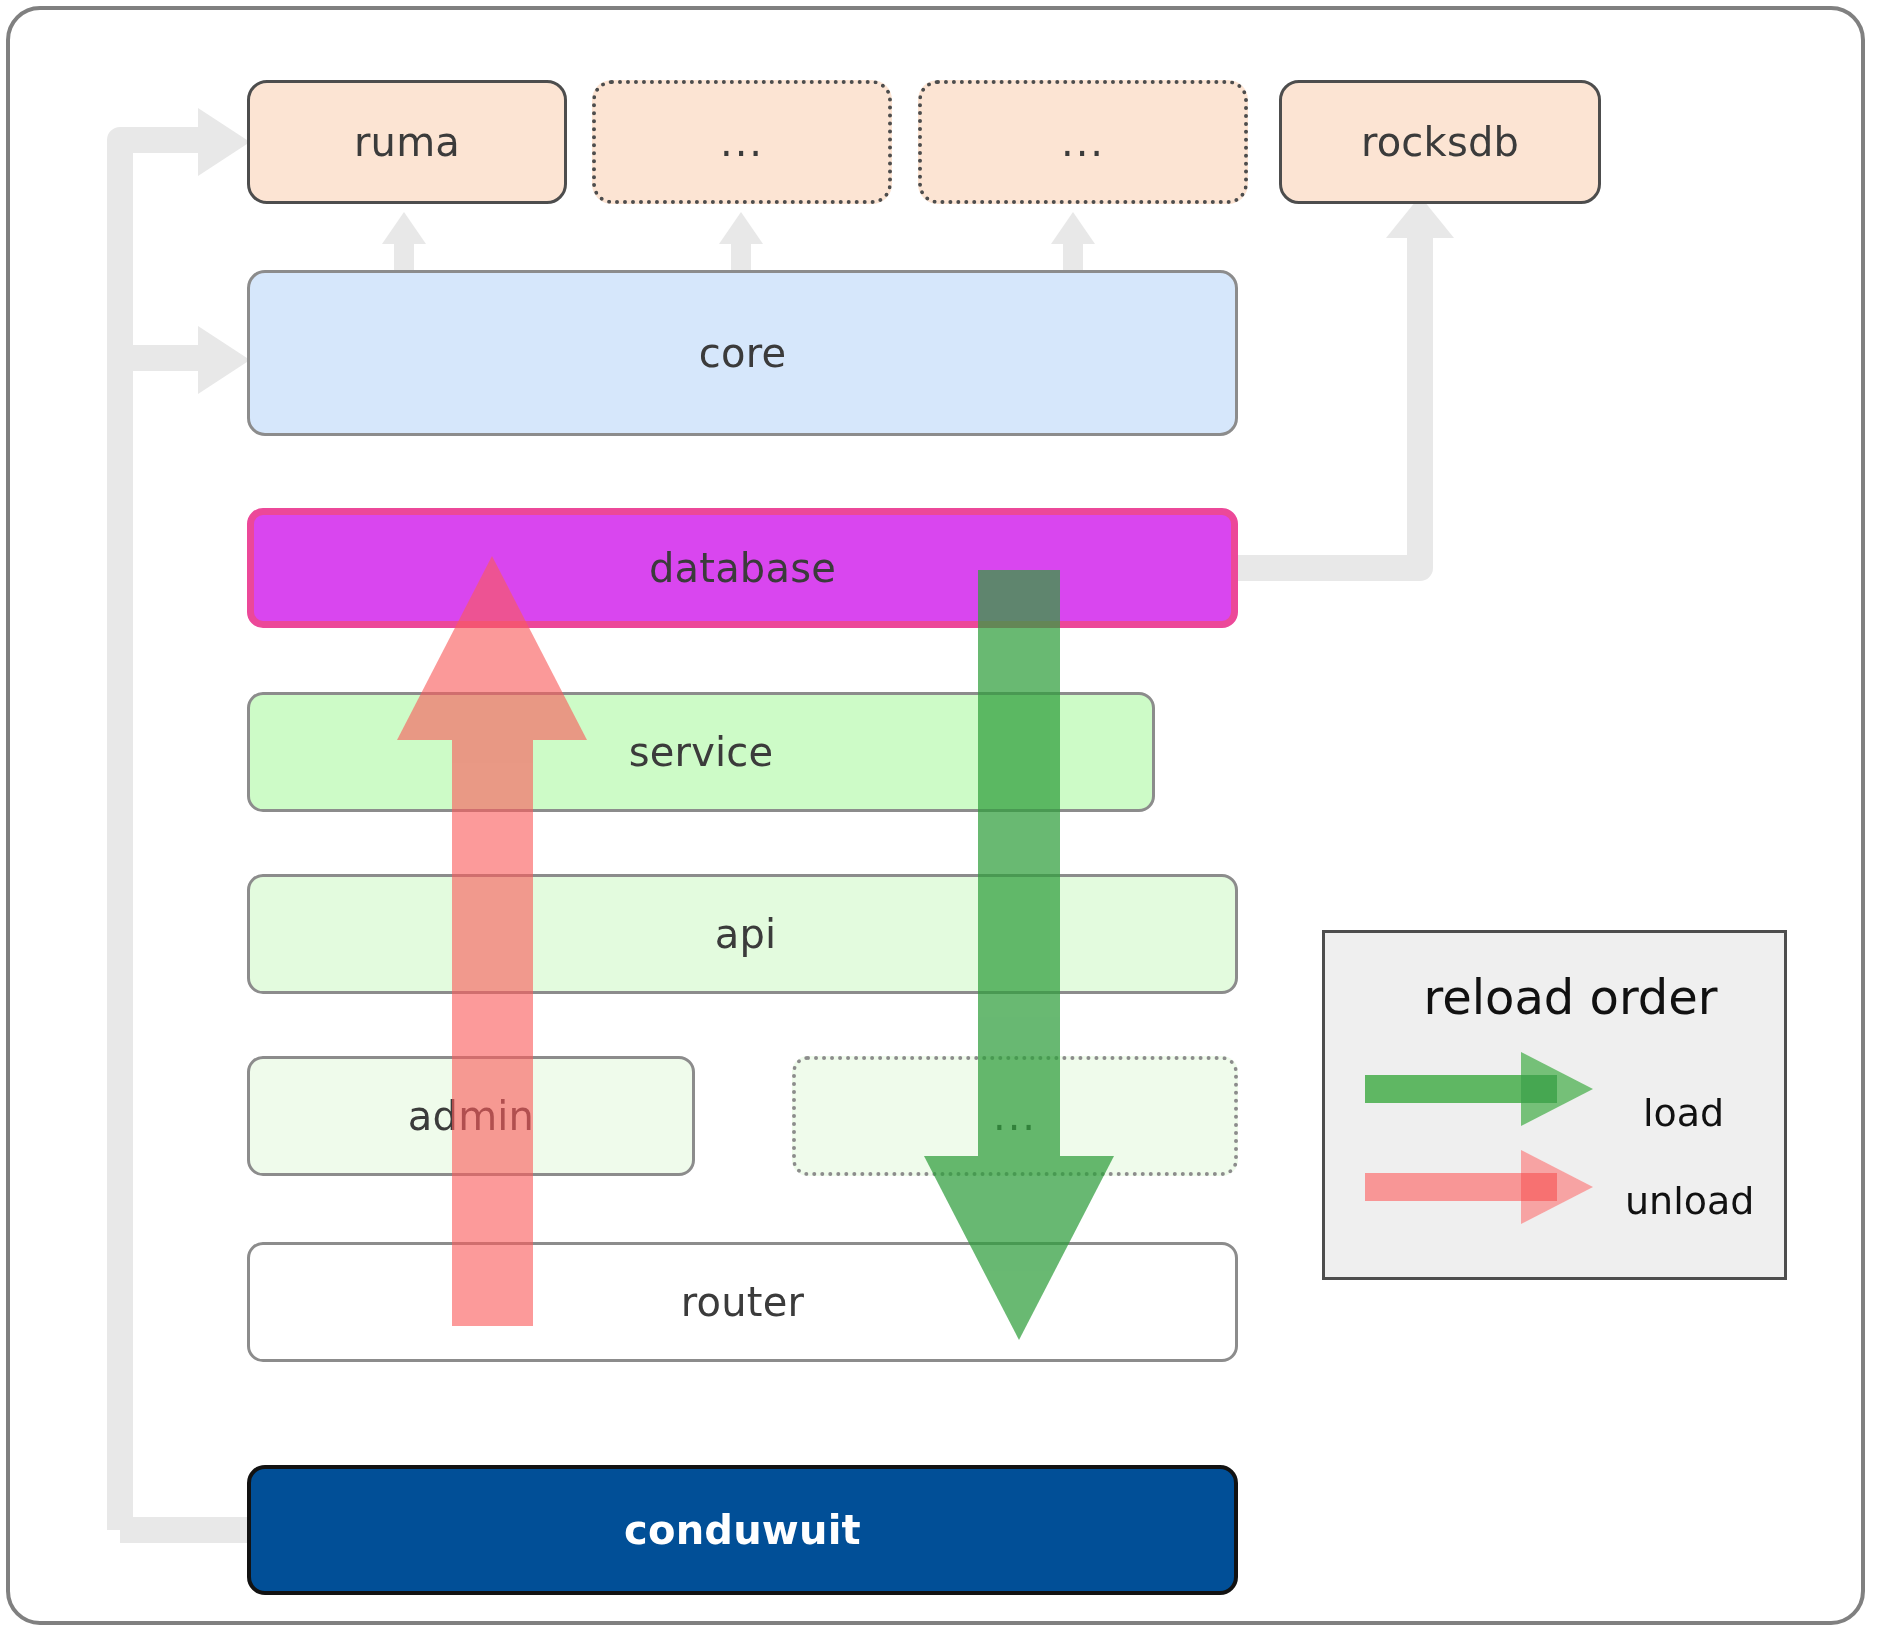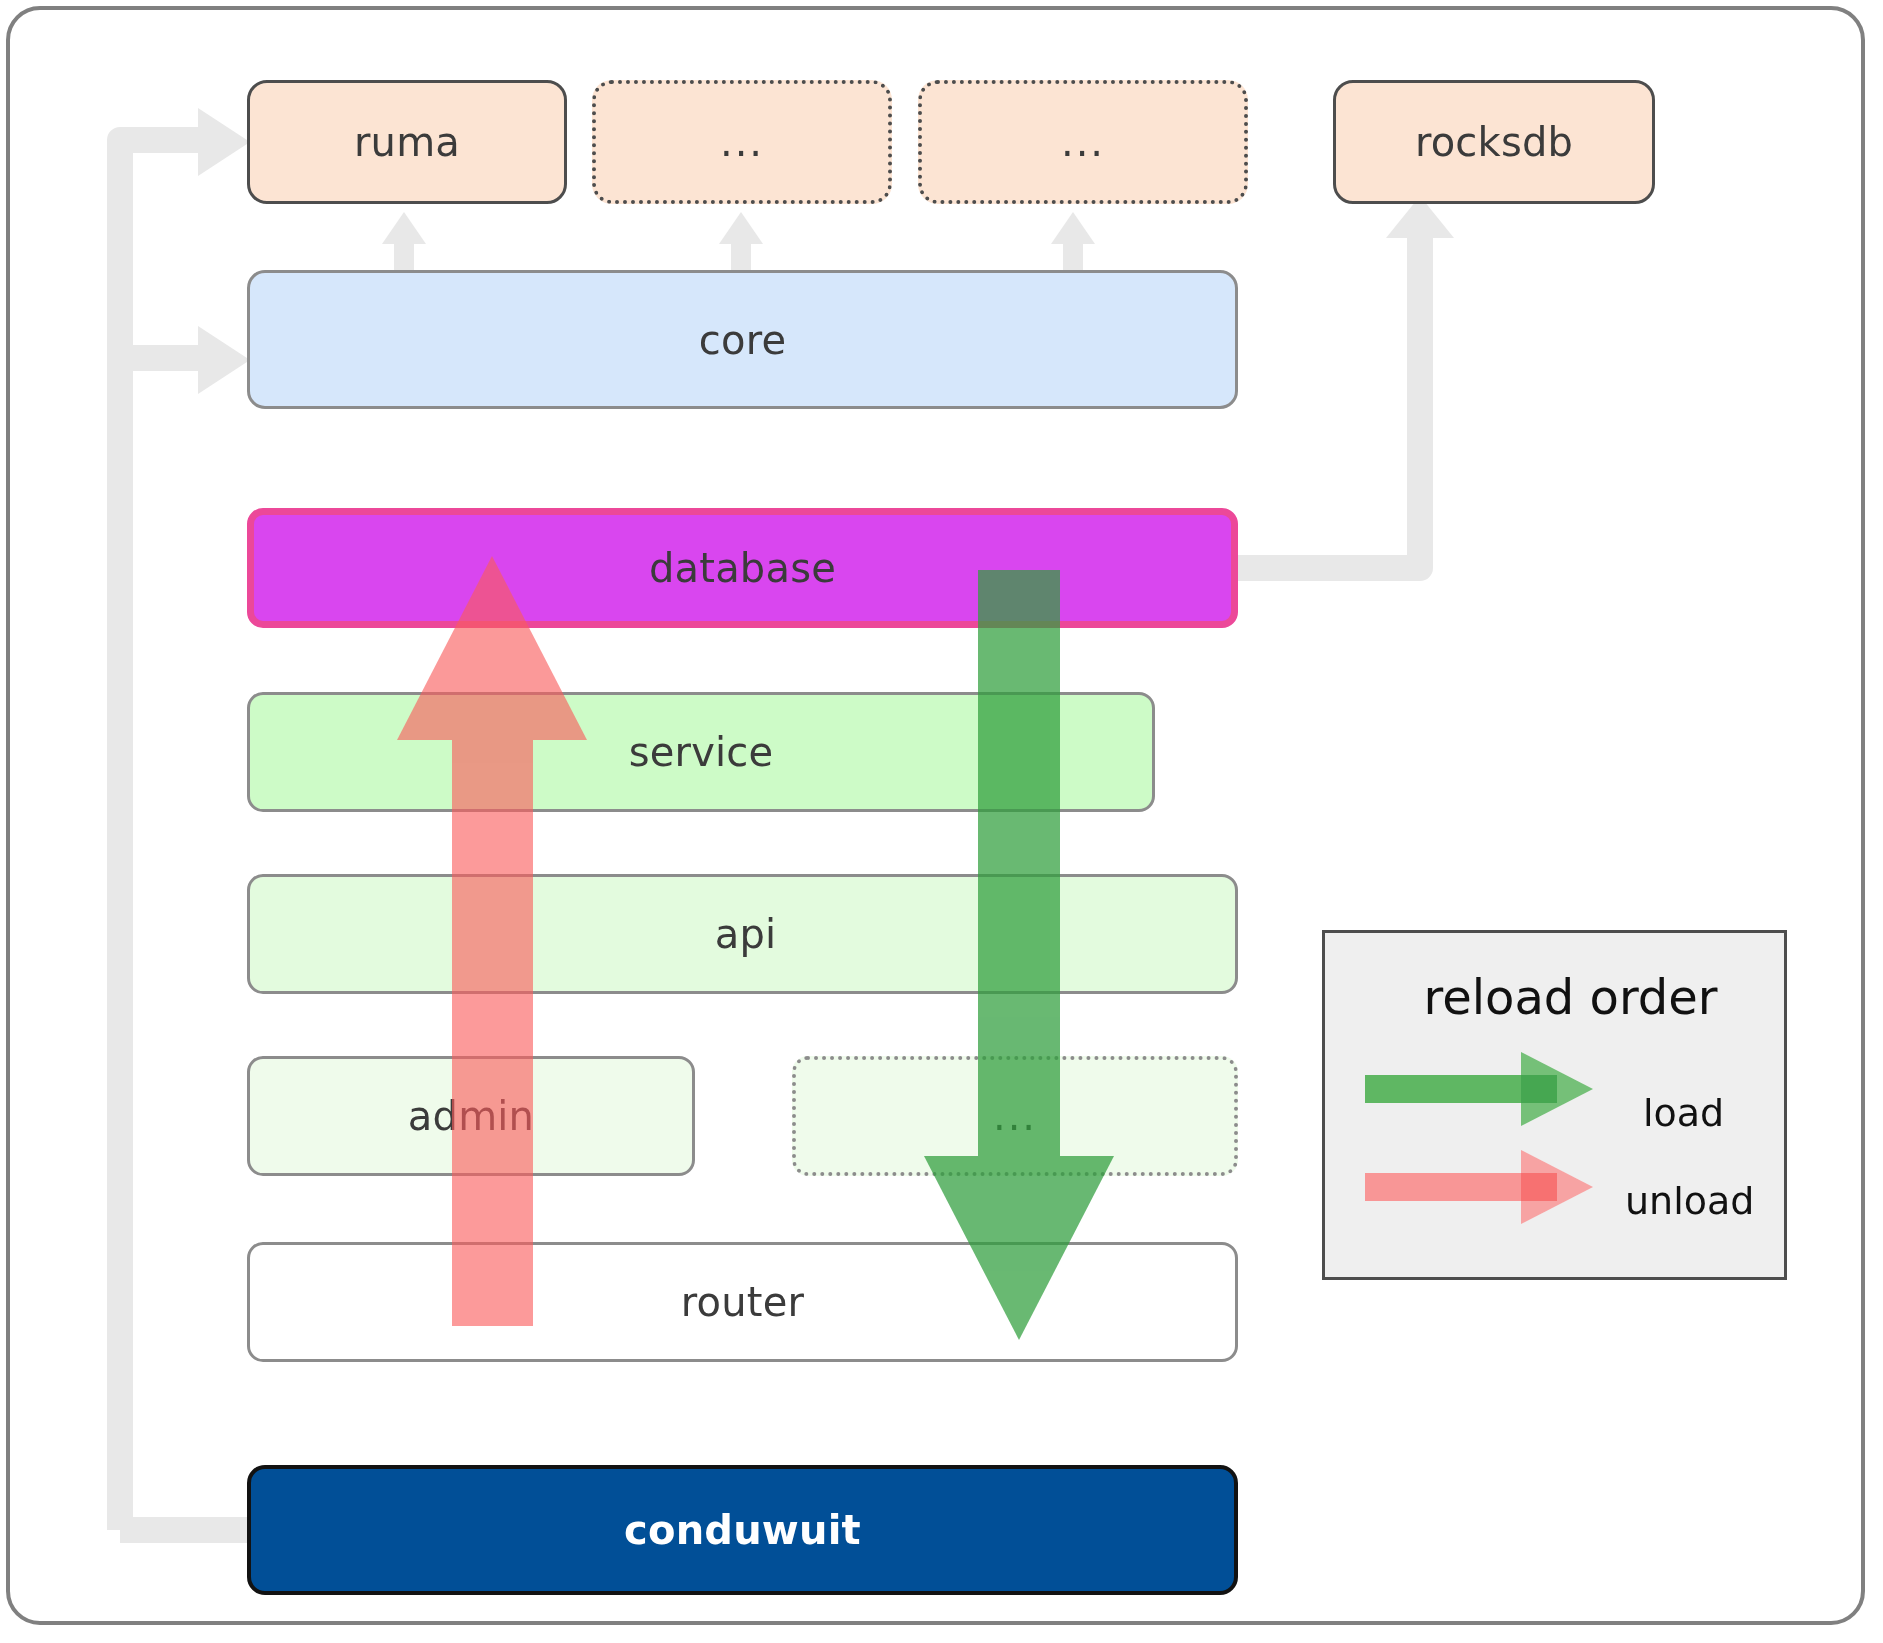--- a/index.html
+++ b/index.html
@@ -162,25 +162,25 @@
   </div>
 
   <div class="node dep-dotted" style="left:592px; top:80px; width:300px; height:124px;">
     <span class="dots">...</span>
   </div>
 
   <div class="node dep-dotted" style="left:918px; top:80px; width:330px; height:124px;">
     <span class="dots">...</span>
   </div>
 
-  <div class="node dep" style="left:1333px; top:80px; width:322px; height:124px;">
+  <div class="node dep" style="left:1279px; top:80px; width:322px; height:124px;">
     <span>rocksdb</span>
   </div>
 
-  <div class="node core" style="left:247px; top:270px; width:991px; height:139px;">
+  <div class="node core" style="left:247px; top:270px; width:991px; height:166px;">
     <span>core</span>
   </div>
 
   <div class="node database" style="left:247px; top:508px; width:991px; height:120px;">
     <span>database</span>
   </div>
 
   <div class="node service" style="left:247px; top:692px; width:908px; height:120px;">
     <span>service</span>
   </div>

